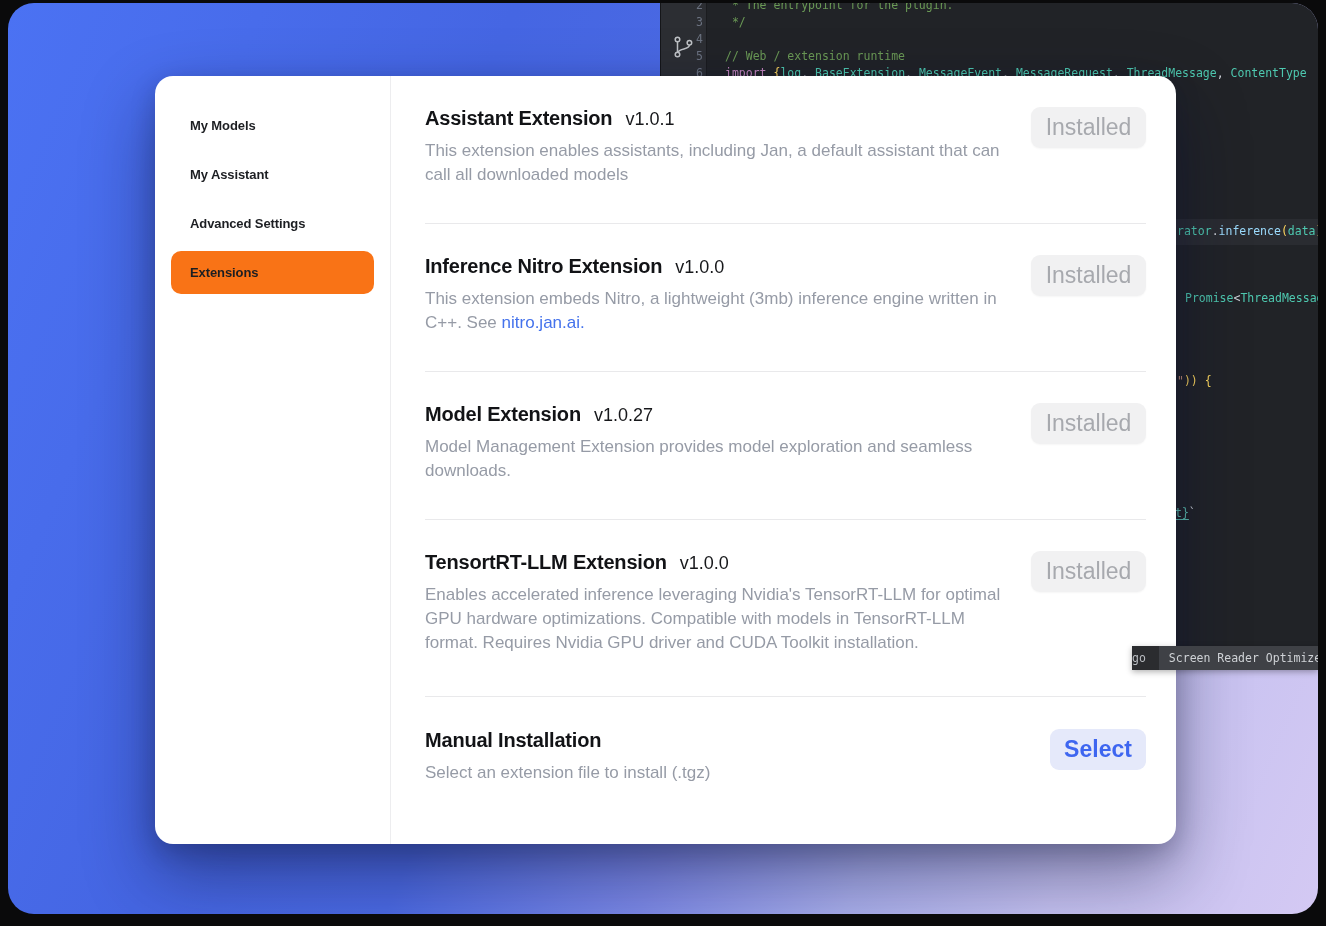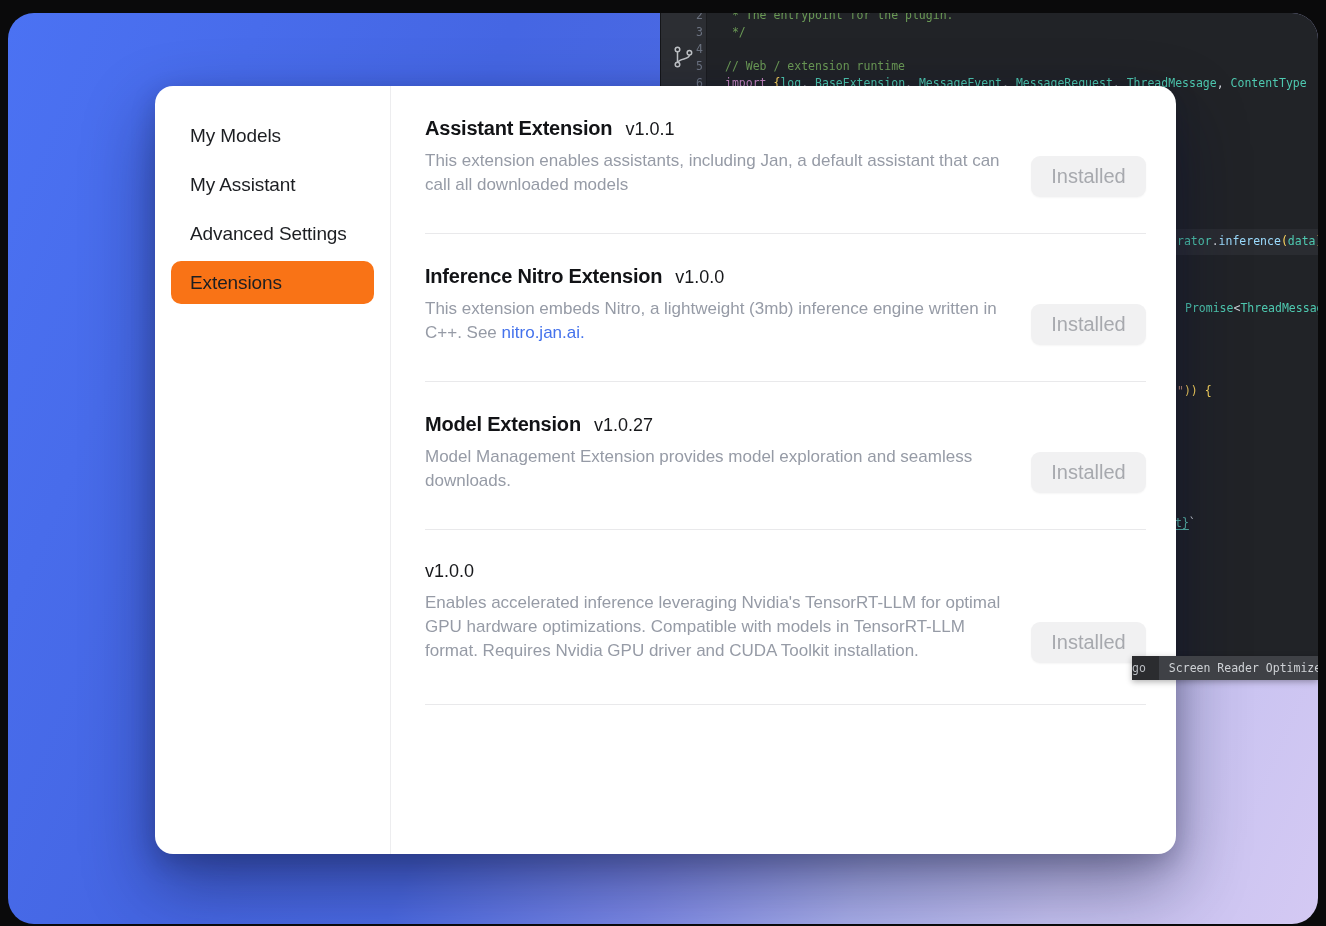--- a/index.html
+++ b/index.html
@@ -1,20 +1,20 @@
 <!DOCTYPE html>
 <html><head>
 <meta charset="utf-8">
 <style>
   * { margin:0; padding:0; box-sizing:border-box; }
   html,body { width:1326px; height:926px; overflow:hidden; background:#0a0a0b;
               font-family:"Liberation Sans", sans-serif; }
 
   
-  .scene { position:absolute; left:8px; top:13px; width:1310px; height:911px;
+  .scene { position:absolute; left:8px; top:3px; width:1310px; height:911px;
            border-radius:26px; overflow:hidden;
            background:linear-gradient(113deg,#4b72f3 0%,#4566e3 30%,#4b69e2 45%,
                       #7d89e7 60%,#a9aeeb 72%,#c5c1f0 84%,#d4c9f3 100%); }
 
   
   .vscode { position:absolute; left:652px; top:0; width:658px; height:667px;
             background:#212327; z-index:1; overflow:hidden;
             border-left:1px solid rgba(0,0,0,.35);
             font-family:"DejaVu Sans Mono", monospace; }
   .activity-bar { position:absolute; left:0; top:0; width:46px; height:100%;
@@ -58,36 +58,36 @@
              padding:0 10px; white-space:nowrap; cursor:pointer; }
 
   
   .modal { position:absolute; left:147px; top:73px; width:1021px; height:768px;
            background:#ffffff; border-radius:18px; z-index:10; display:flex;
            overflow:hidden;
            box-shadow:0 30px 70px rgba(12,16,50,.45), 0 8px 24px rgba(12,16,50,.22); }
   .sidebar { width:236px; flex:none; border-right:1px solid #ededef;
              padding:28px 16px 0; }
   .side-item { height:43px; margin-bottom:6px; display:flex; align-items:center;
-               padding:0 19px; border-radius:10px; font-size:19px; font-weight:400;
+               padding:0 19px; border-radius:10px; font-size:13px; font-weight:700;
                color:#1c1e22; cursor:pointer; letter-spacing:-.1px; }
   .side-item.active { background:#f97316; }
 
   .content { flex:1; padding:0 30px 0 34px; }
-  .ext-row { display:flex; align-items:flex-end; justify-content:space-between;
+  .ext-row { display:flex; align-items:flex-start; justify-content:space-between;
              padding:31px 0 36px; border-bottom:1px solid #e9e9eb; }
   .ext-row.tall { padding-bottom:41px; }
   .ext-row.last { border-bottom:none; padding-top:32px; padding-bottom:0; }
   .ext-info { max-width:585px; }
   .ext-title-row { display:flex; align-items:baseline; gap:13px; }
   .ext-name { font-size:20px; font-weight:700; color:#121316; letter-spacing:-.2px; }
   .ext-version { font-size:18px; color:#17181b; }
   .ext-desc { margin-top:9px; font-size:17px; line-height:24px; color:#969ba6; }
   .ext-link { color:#4472ec; text-decoration:none; cursor:pointer; }
-  .btn { border:none; border-radius:9px; font-family:inherit; font-size:20px;
+  .btn { border:none; border-radius:9px; font-family:inherit; font-size:23px;
          height:41px; cursor:pointer; flex:none; }
   .btn-installed { width:115px; background:#f1f1f2; color:#a7a9ae; font-weight:500;
                    box-shadow:0 1px 2px rgba(0,0,0,.04); }
   .btn-select { width:96px; background:#e5e9fa; color:#3e66f0; font-weight:700; }
 </style>
 </head>
 <body>
 
 <div class="scene">
 
@@ -165,27 +165,37 @@
             <span class="ext-version">v1.0.27</span>
           </div>
           <div class="ext-desc">Model Management Extension provides model exploration and seamless downloads.</div>
         </div>
         <button class="btn btn-installed">Installed</button>
       </div>
 
       <div class="ext-row tall">
         <div class="ext-info">
           <div class="ext-title-row">
+            <span class="ext-name">TensortRT-LLM Extension</span>
             <span class="ext-version">v1.0.0</span>
           </div>
           <div class="ext-desc">Enables accelerated inference leveraging Nvidia's TensorRT-LLM for optimal GPU hardware optimizations. Compatible with models in TensorRT-LLM format. Requires Nvidia GPU driver and CUDA Toolkit installation.</div>
         </div>
         <button class="btn btn-installed">Installed</button>
       </div>
 
+      <div class="ext-row last">
+        <div class="ext-info">
+          <div class="ext-title-row">
+            <span class="ext-name">Manual Installation</span>
+          </div>
+          <div class="ext-desc">Select an extension file to install (.tgz)</div>
+        </div>
+        <button class="btn btn-select">Select</button>
+      </div>
 
     </div>
   </div>
 
   <div class="status-bar">
     <span class="sb-left">go</span>
     <span class="sb-item">Screen Reader Optimize</span>
   </div>
 
 </div>

